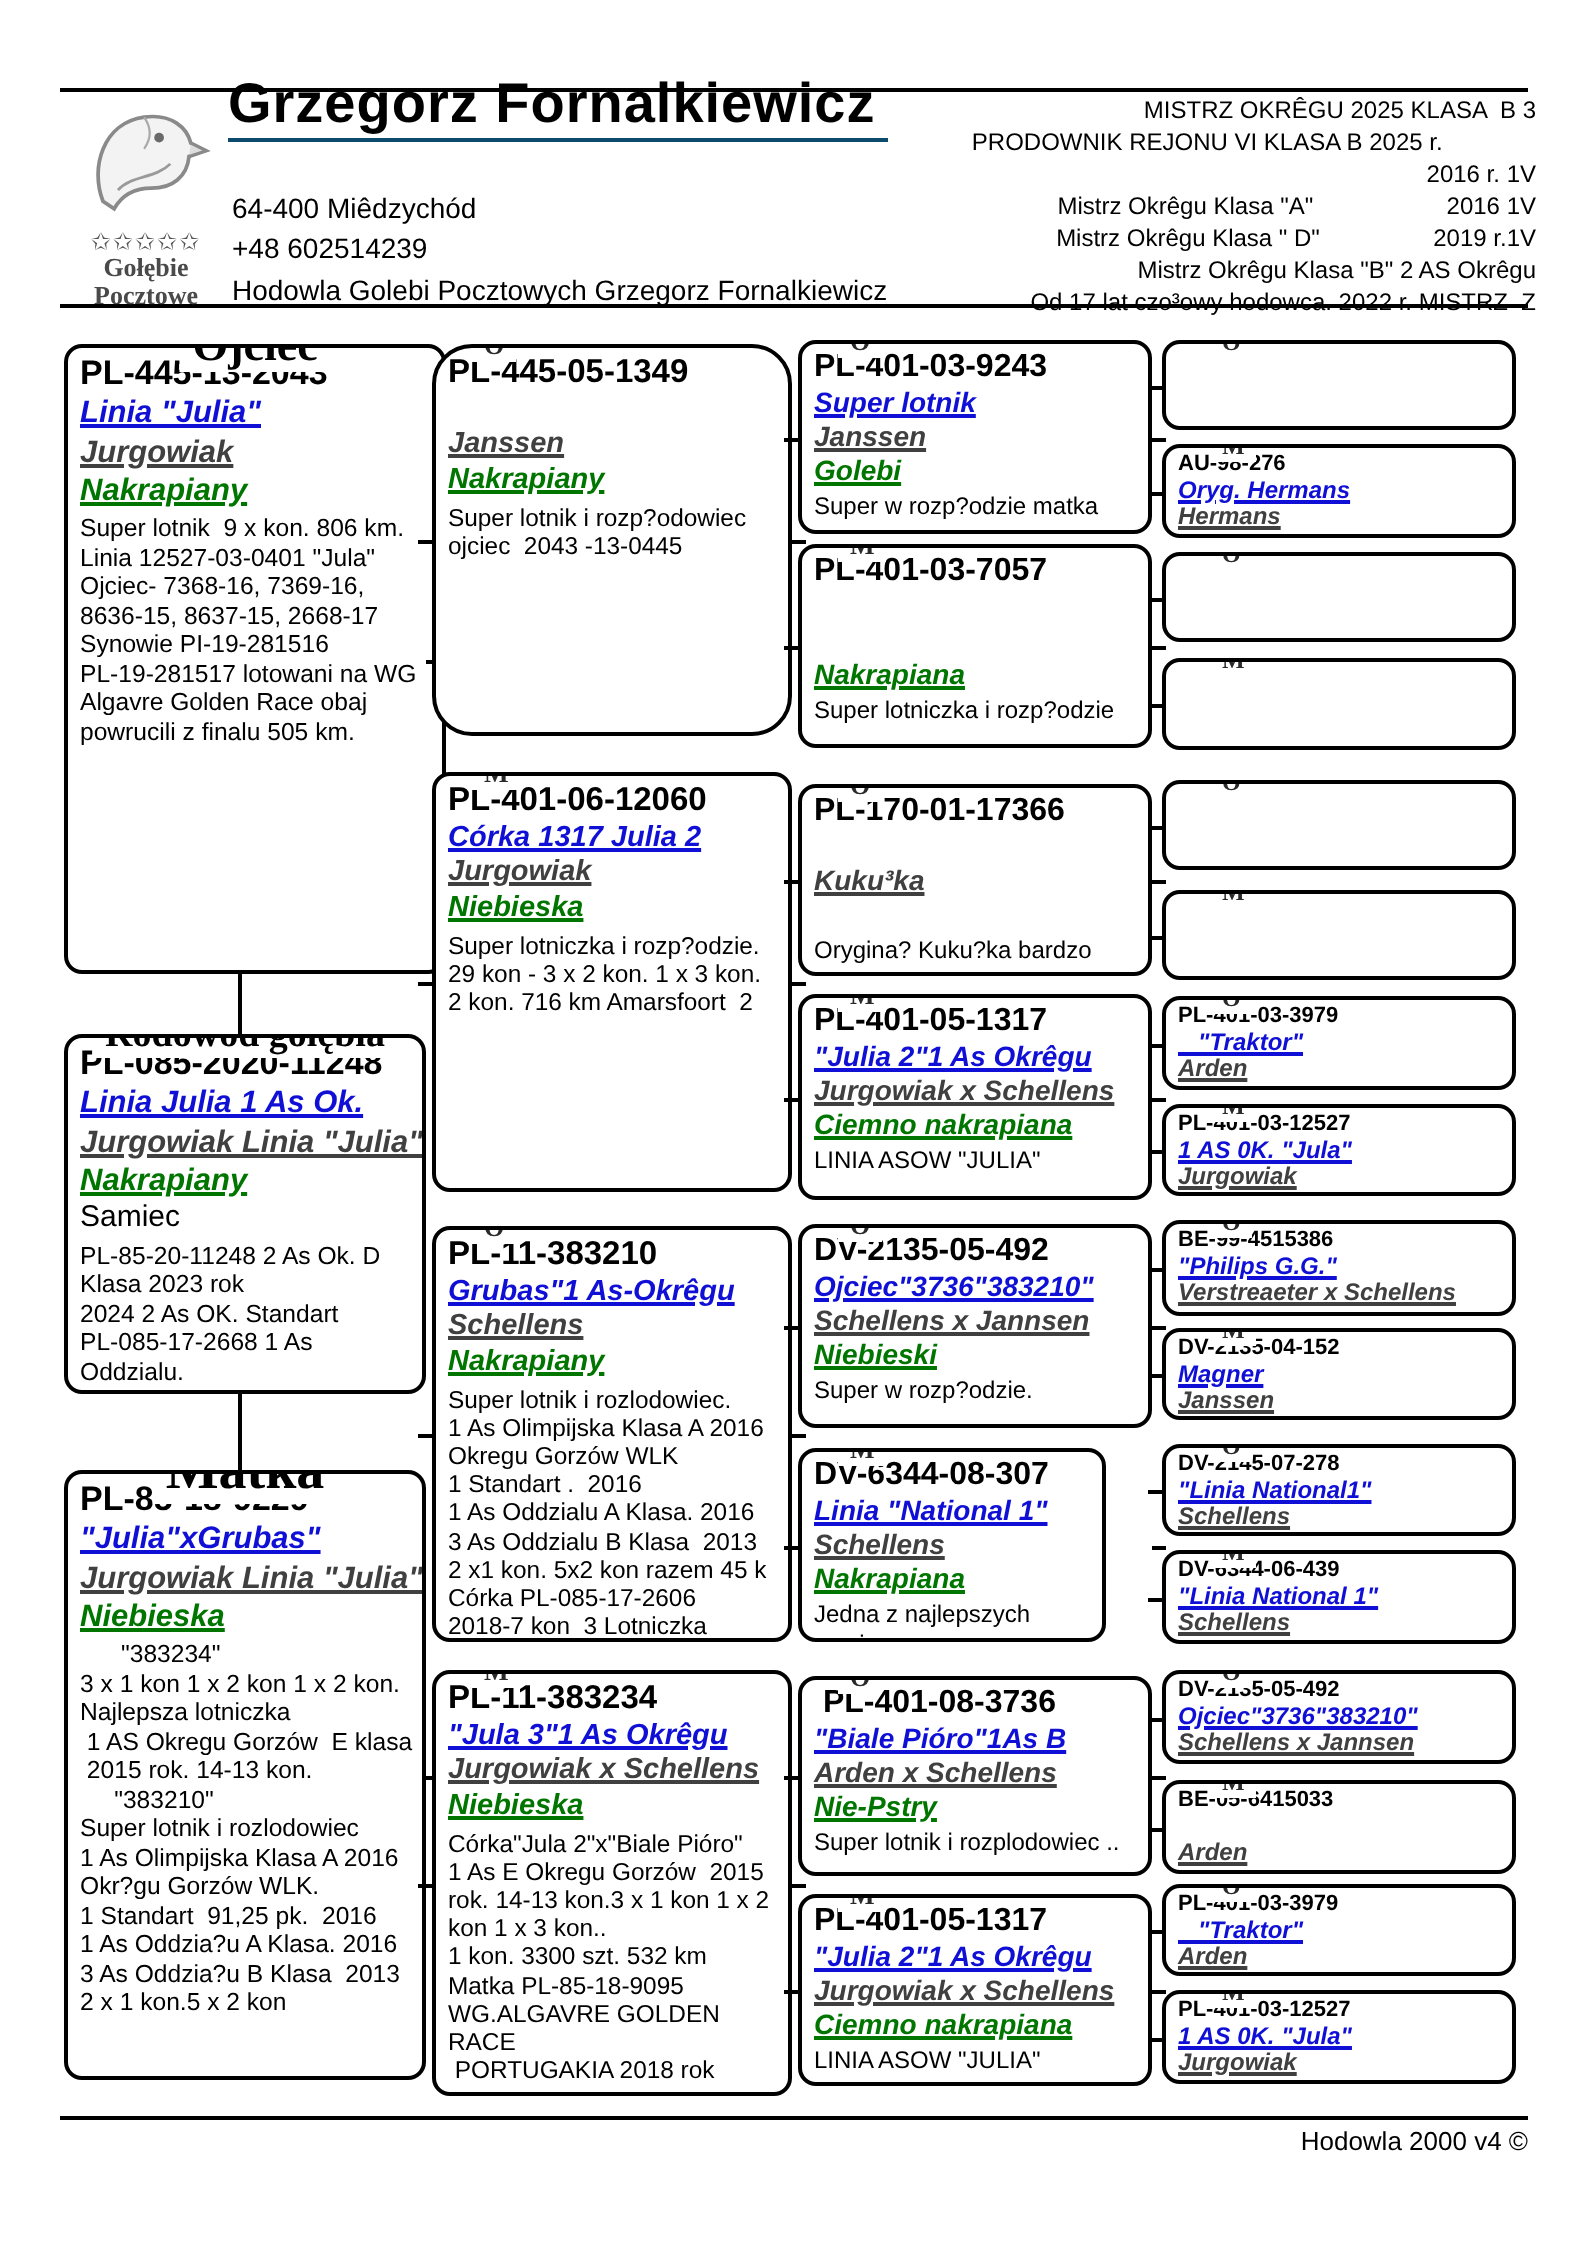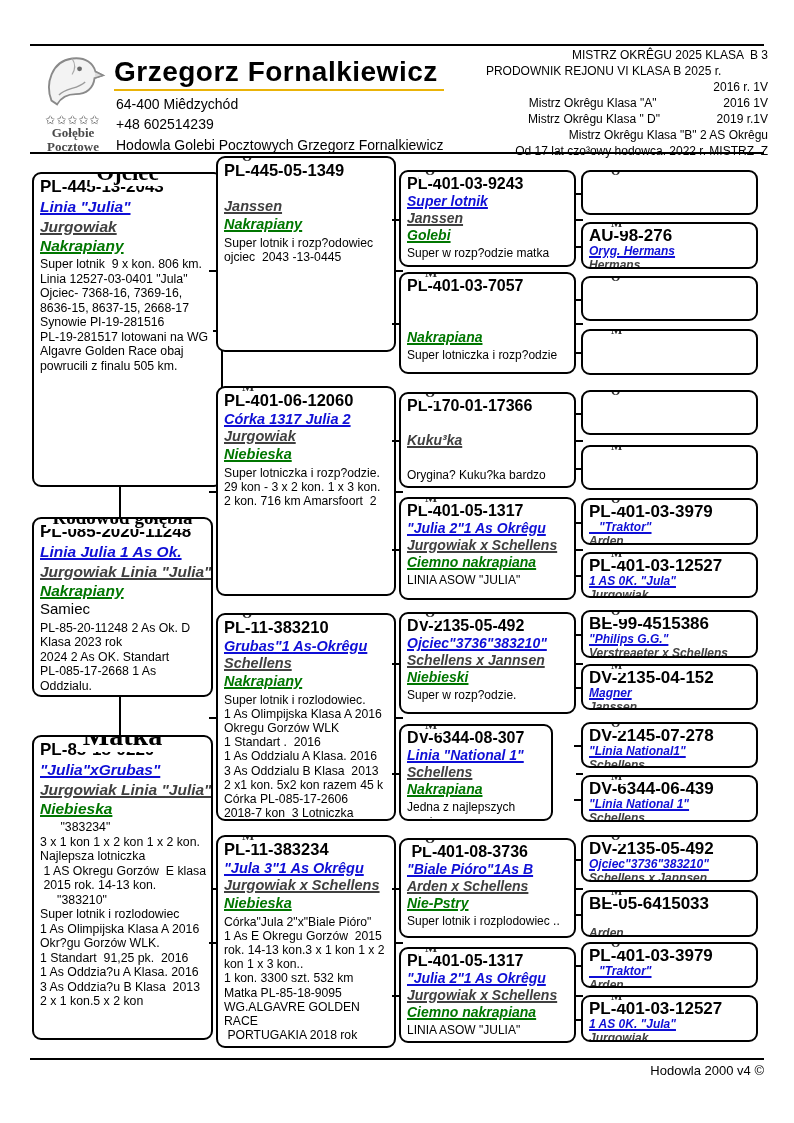--- a/index.html
+++ b/index.html
@@ -3,39 +3,39 @@
 <meta charset="utf-8">
 <style>
   html,body{margin:0;padding:0;background:#e8e8e8;}
   .page{position:relative;width:794px;height:1123px;background:#ffffff;margin:0 auto;
         font-family:"Liberation Sans",sans-serif;color:#000;overflow:hidden;}
   .rule{position:absolute;background:#000;}
   
   .logo{position:absolute;left:36px;top:52px;width:74px;text-align:center;}
   .logo .stars{font-size:12px;color:#555;letter-spacing:1px;line-height:1;}
   .logo .lg{font-family:"Liberation Serif",serif;font-weight:bold;font-size:13px;color:#4a4a4a;line-height:1.05;}
-  .hname{position:absolute;left:114px;top:56px;font-size:28px;font-weight:bold;
-         border-bottom:2px solid #eab308;padding:0 6px 1px 0;letter-spacing:.5px;}
+  .hname{position:absolute;left:114px;top:36px;font-size:28px;font-weight:bold;
+         border-bottom:2px solid #0c4a6e;padding:0 6px 1px 0;letter-spacing:.5px;}
   .haddr{position:absolute;left:116px;top:94px;font-size:14px;line-height:1.45;}
   .hach{position:absolute;left:420px;top:48px;width:348px;text-align:right;
         font-size:12px;line-height:1.33;}
   .hach div{white-space:pre;}
   
   .box{position:absolute;box-sizing:border-box;background:#fff;border:2px solid #000;
        border-radius:9px;padding:3px 4px 2px 6px;overflow:hidden;}
   .box-title{position:absolute;left:50%;transform:translateX(-50%);background:#fff;
        padding:0 7px;font-family:"Liberation Serif",serif;font-weight:bold;white-space:nowrap;}
   .box-marker{position:absolute;top:-9px;background:#fff;padding:0 6px;
        font-family:"Liberation Serif",serif;font-weight:bold;font-size:13px;color:#2a2a2a;left:18px;}
   .c4 .box-marker{left:22px;top:-8px;font-size:12px;}
   .ring{font-weight:bold;white-space:pre;}
   .c1 .ring{font-size:17px;line-height:1.2;}
   .c2 .ring{font-size:16.5px;line-height:1.2;}
   .c3 .ring{font-size:16px;line-height:1.15;}
-  .c4 .ring{font-size:17px;line-height:1.08;}
+  .c4 .ring{font-size:11px;line-height:1.08;}
   .pline{font-style:italic;font-weight:bold;white-space:pre;}
   .pline span{text-decoration:underline;text-decoration-thickness:1.5px;}
   .c1 .pline{font-size:15.5px;line-height:1.24;min-height:19px;}
   .c2 .pline{font-size:14.5px;line-height:1.22;min-height:17.5px;}
   .c3 .pline{font-size:14px;line-height:1.2;min-height:17px;}
   .c4 .pline{font-size:12px;line-height:1.12;min-height:13.4px;}
   .l-b{color:#0f0fd6;} .l-r{color:#404040;} .l-g{color:#007600;}
   .sub{font-size:15px;line-height:1.25;}
   .pbody{white-space:pre-wrap;margin-top:2px;}
   .c1 .pbody{font-size:12.3px;line-height:1.18;}
@@ -128,21 +128,21 @@
      "383210"
 Super lotnik i rozlodowiec
 1 As Olimpijska Klasa A 2016
 Okr?gu Gorzów WLK.
 1 Standart  91,25 pk.  2016
 1 As Oddzia?u A Klasa. 2016
 3 As Oddzia?u B Klasa  2013
 2 x 1 kon.5 x 2 kon</div>
       </div>
       <div class="tick" style="left: 213px; top: 888px; width: 7px;"></div>
-      <div class="box c2" style="left: 216px; top: 156px; width: 180px; height: 196px;">
+      <div class="box c2" style="left: 216px; top: 172px; width: 180px; height: 196px; border-radius: 20px;">
         <span class="box-marker">O</span>
         <div class="ring">PL-445-05-1349</div>
         <div class="pline l-b"><span></span></div>
         <div class="pline l-r"><span>Janssen</span></div>
         <div class="pline l-g"><span>Nakrapiany</span></div>
         <div class="pbody">Super lotnik i rozp?odowiec
 ojciec  2043 -13-0445</div>
       </div>
       <div class="tick" style="left: 209px; top: 270px; width: 7px;"></div>
       <div class="tick" style="left: 396px; top: 270px; width: 7px;"></div>

